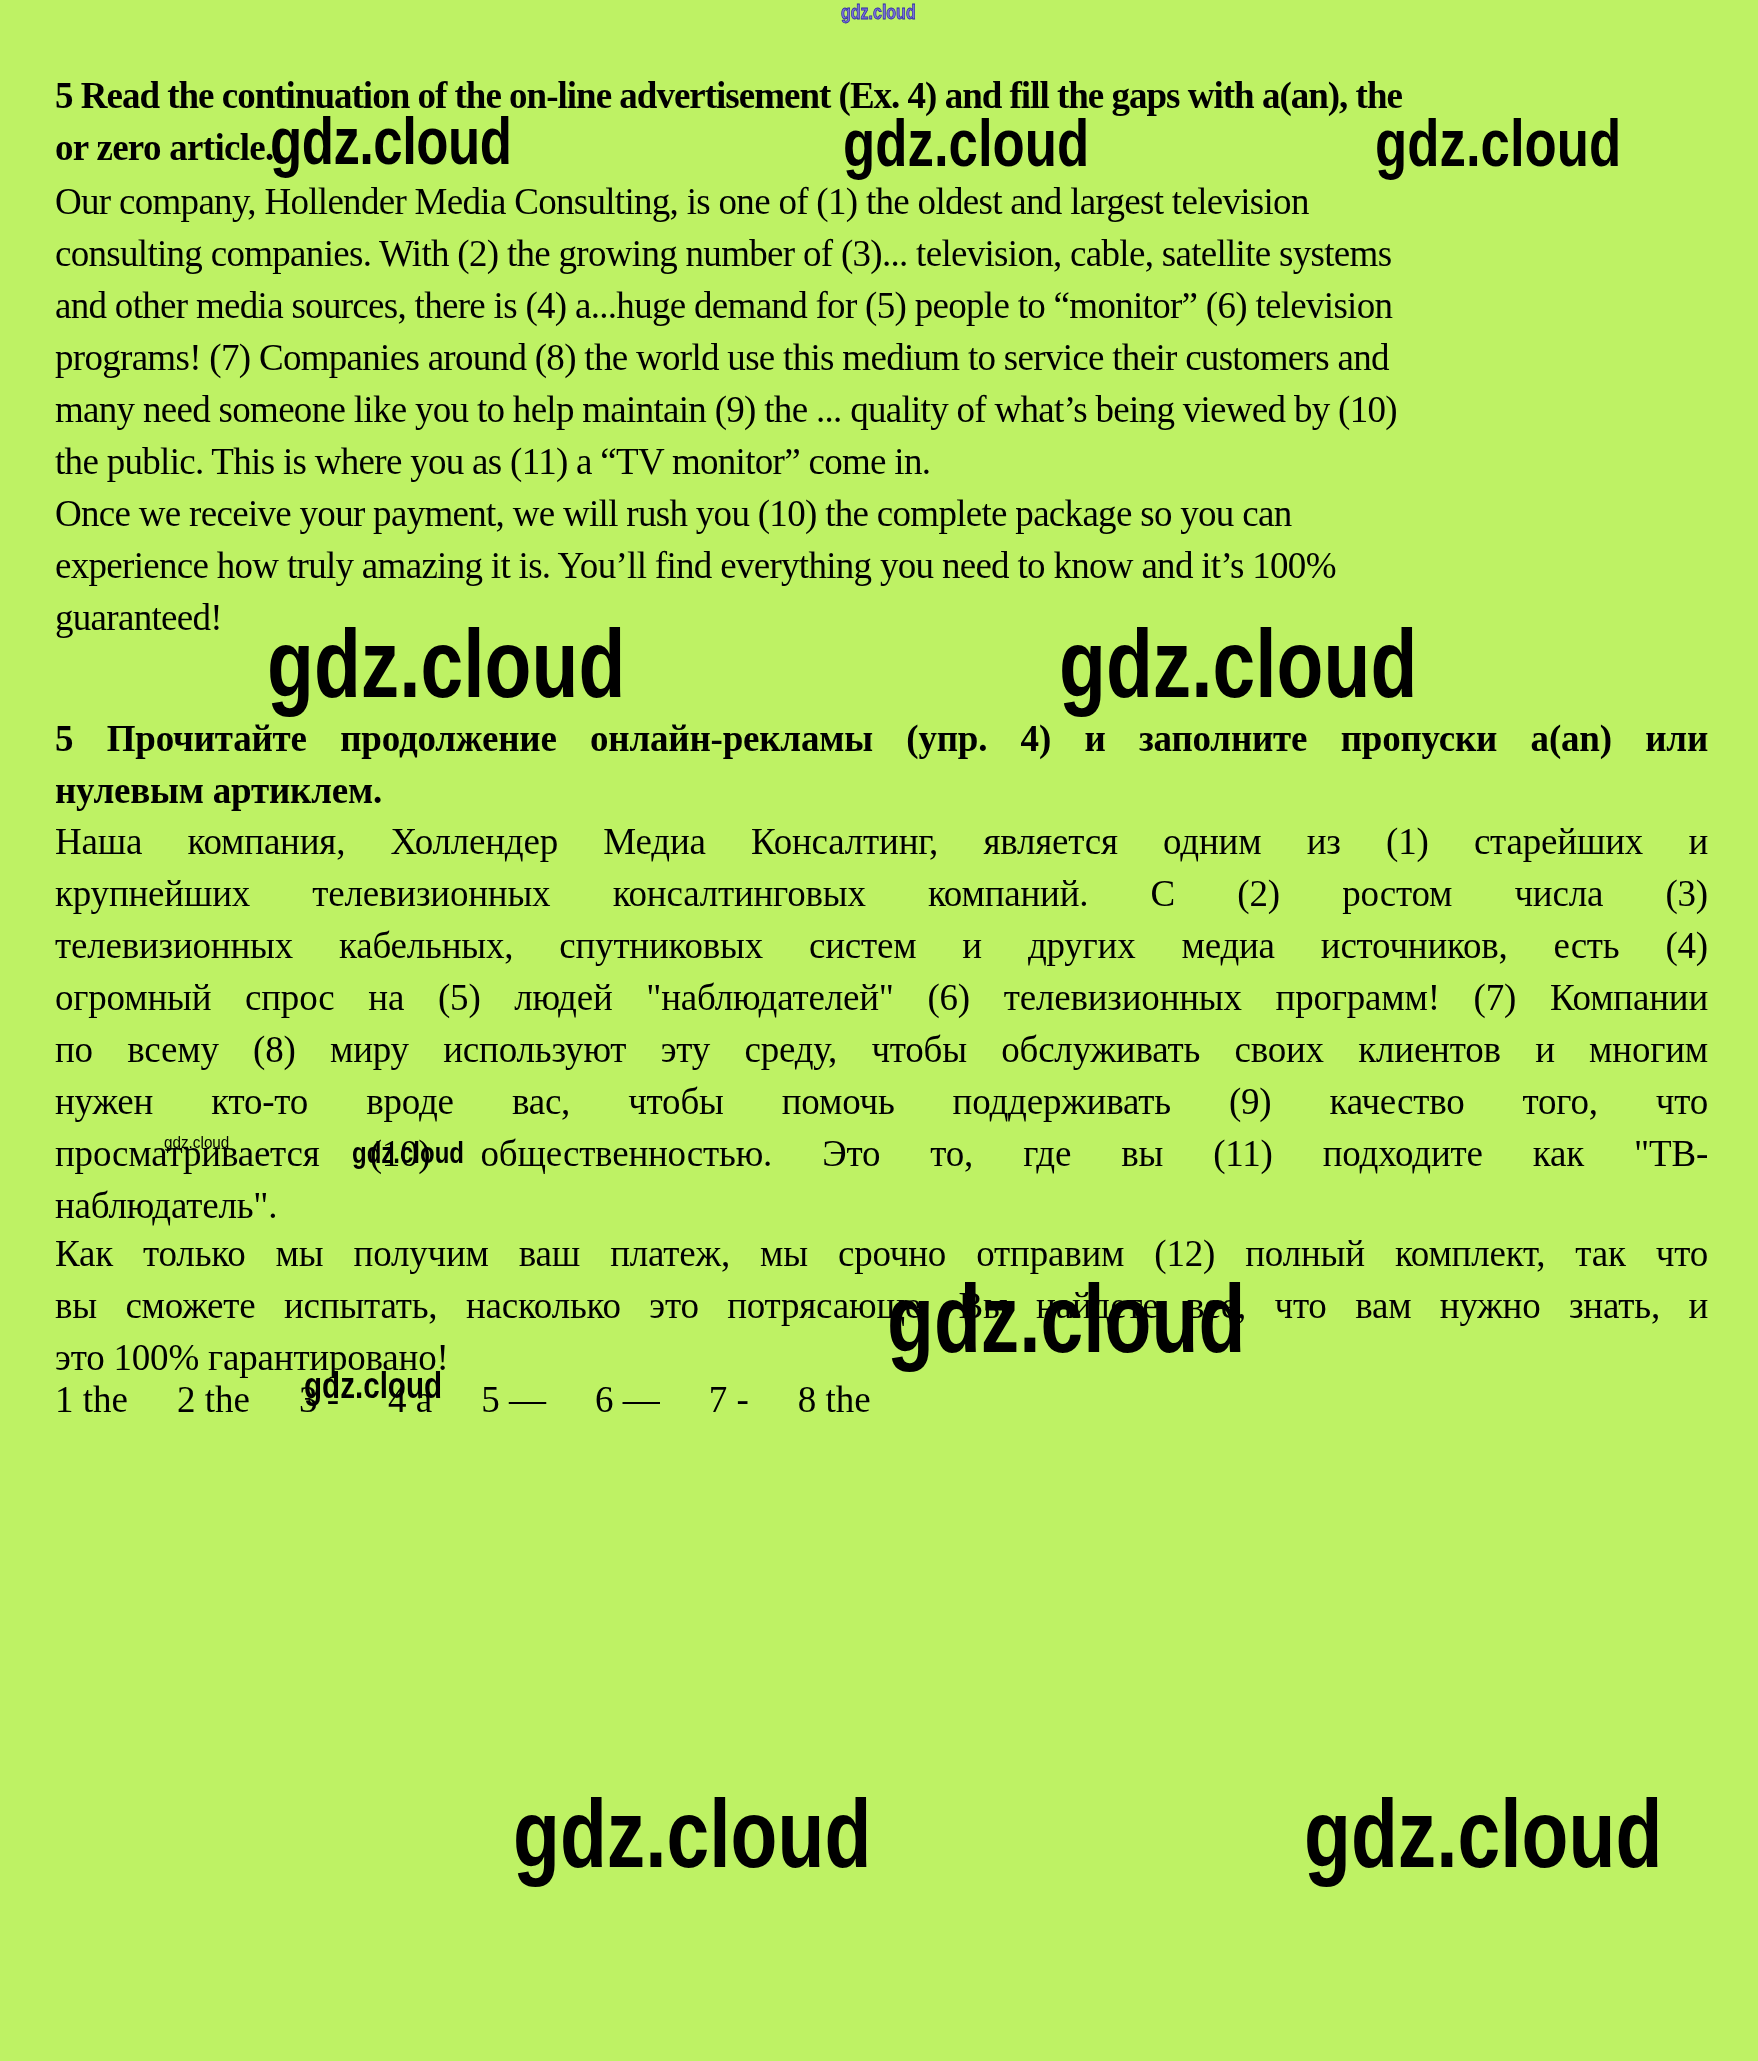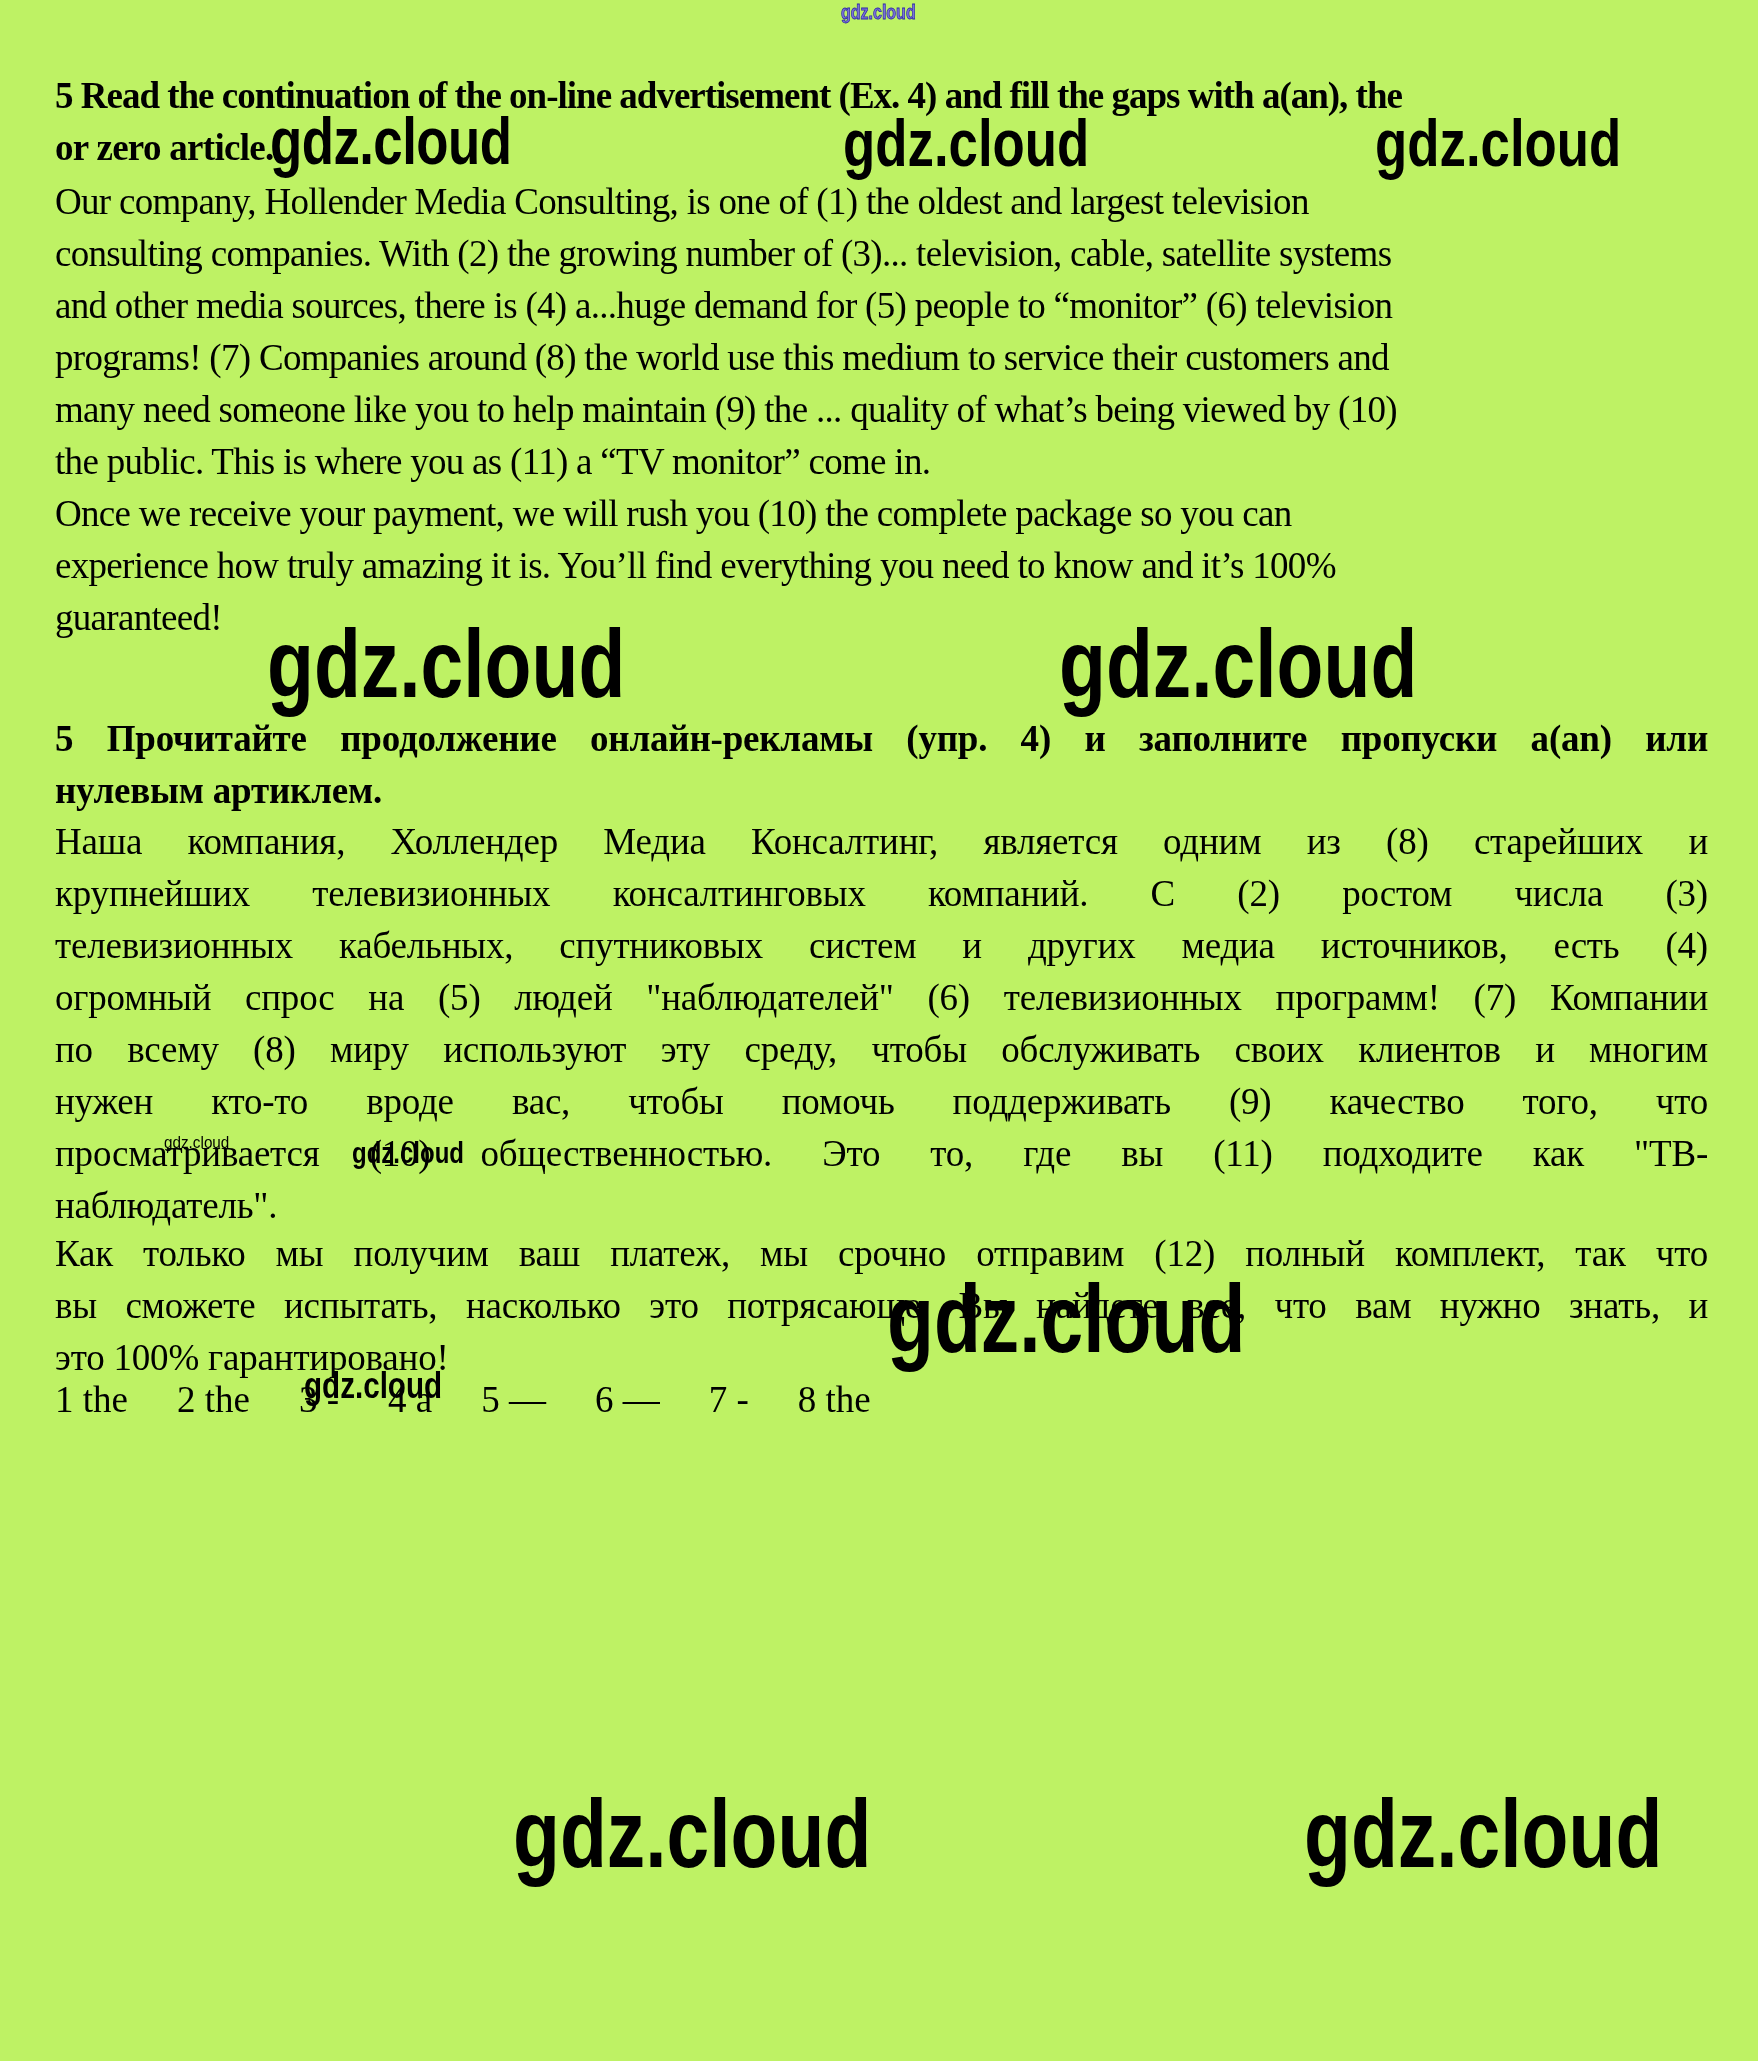--- a/index.html
+++ b/index.html
@@ -92,21 +92,21 @@
 
   <div class="wm wm-xl" style="left:267px; top:616px;">gdz.cloud</div>
   <div class="wm wm-xl" style="left:1059px; top:616px;">gdz.cloud</div>
 
   <div class="textcol" style="top:713px;">
     <div class="line bold ru jline" style="font-size:37px;">5 Прочитайте продолжение онлайн-рекламы (упр. 4) и заполните пропуски a(an) или</div>
     <div class="line bold ru lline">нулевым артиклем.</div>
   </div>
 
   <div class="textcol" style="top:816px;">
-    <div class="line ru jline">Наша компания, Холлендер Медиа Консалтинг, является одним из (8) старейших и</div>
+    <div class="line ru jline">Наша компания, Холлендер Медиа Консалтинг, является одним из (1) старейших и</div>
     <div class="line ru jline">крупнейших телевизионных консалтинговых компаний. С (2) ростом числа (3)</div>
     <div class="line ru jline">телевизионных кабельных, спутниковых систем и других медиа источников, есть (4)</div>
     <div class="line ru jline">огромный спрос на (5) людей "наблюдателей" (6) телевизионных программ! (7) Компании</div>
     <div class="line ru jline">по всему (8) миру используют эту среду, чтобы обслуживать своих клиентов и многим</div>
     <div class="line ru jline">нужен кто-то вроде вас, чтобы помочь поддерживать (9) качество того, что</div>
     <div class="line ru jline">просматривается (10) общественностью. Это то, где вы (11) подходите как "ТВ-</div>
     <div class="line ru lline">наблюдатель".</div>
   </div>
 
   <div class="wm wm-xs" style="left:164px; top:1135px;">gdz.cloud</div>

